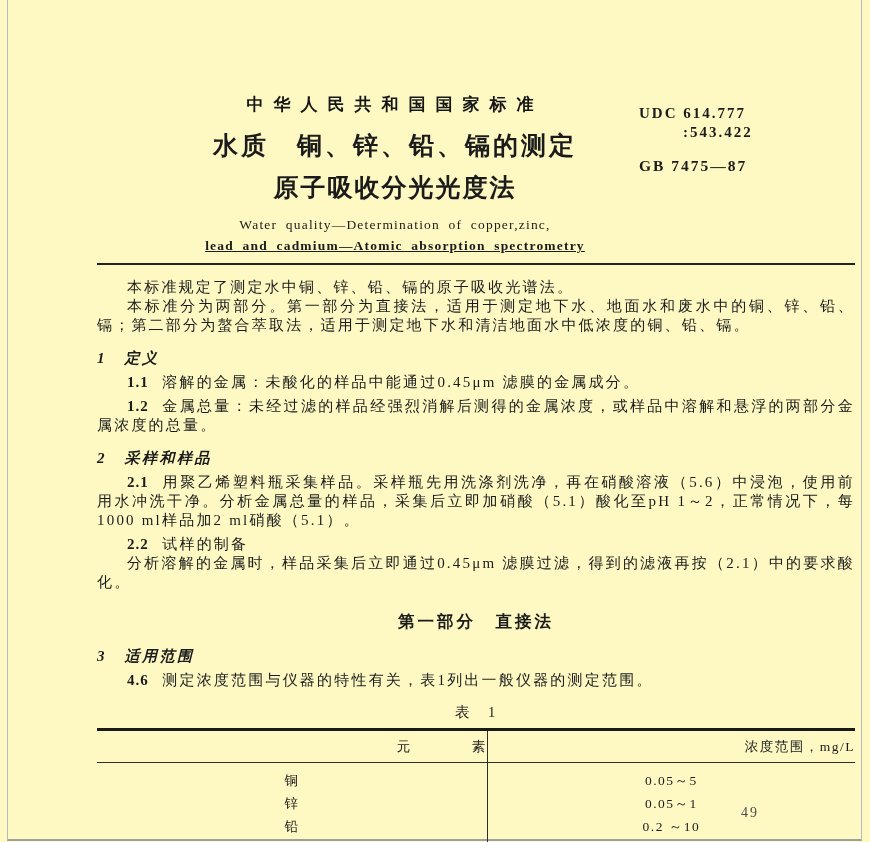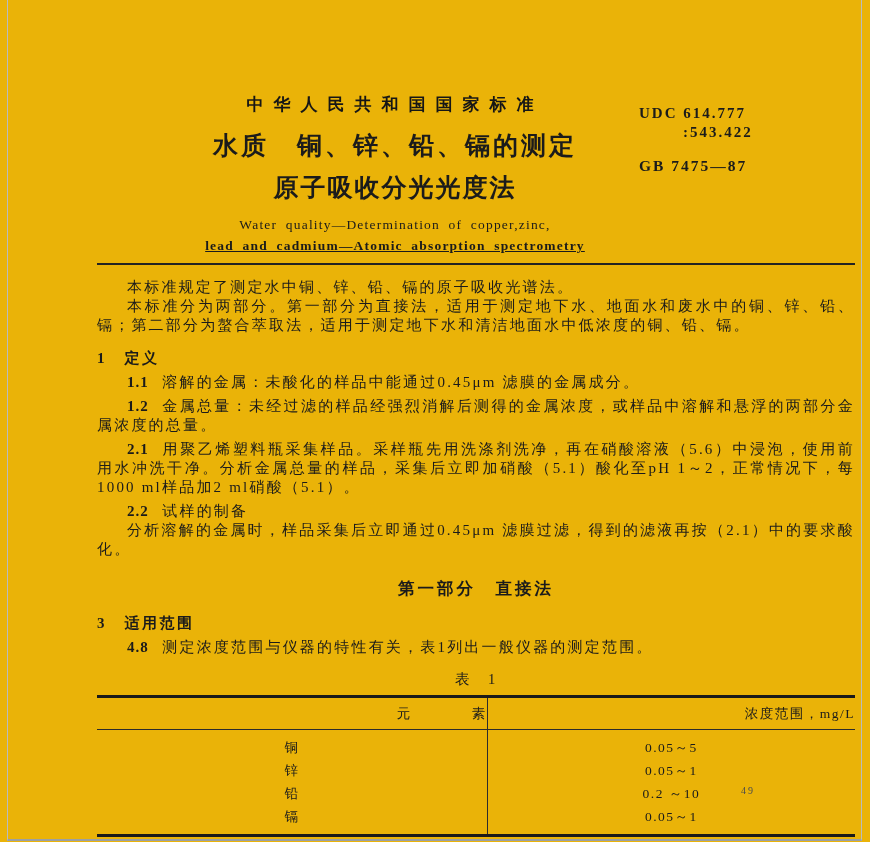--- a/index.html
+++ b/index.html
@@ -6,21 +6,21 @@
     margin: 0;
     padding: 0;
     background: #ffffff;
     font-family: "Liberation Serif", "DejaVu Serif", serif;
     color: #1b1b1b;
   }
   .viewport {
     position: relative;
     width: 870px;
     height: 842px;
-    background: #eab308;
+    background: #fef9c3;
     overflow: hidden;
   }
   .scan-frame {
     position: absolute;
     top: 0; left: 7px; right: 8px; bottom: 1px;
     border-left: 1px solid #b8bbbe;
     border-right: 1px solid #b8bbbe;
     border-bottom: 2px solid #9aa0a5;
     pointer-events: none;
   }
@@ -102,20 +102,21 @@
     margin: 0;
     text-indent: 2em;
   }
   .intro { margin-top: 13px; }
   .sec-heading {
     margin: 0;
     margin-top: 14px;
     font-size: 15px;
     font-weight: bold;
     letter-spacing: 2.5px;
+    font-style: italic;
   }
   .item {
     margin: 0;
     margin-top: 5px;
     text-indent: 2em;
   }
   .item b { margin-right: 0.9em; letter-spacing: 1px; }
   .part-title {
     margin-top: 19px;
     text-align: center;
@@ -149,22 +150,22 @@
     border-bottom: 1.5px solid #2c2c2c;
     text-align: right;
   }
   table.tbl1 .col-el { width: 51.5%; border-right: 1.5px solid #2c2c2c; }
   table.tbl1 td { height: 23px; }
   table.tbl1 tr.first td { padding-top: 6px; }
   table.tbl1 tr.last td { padding-bottom: 6px; }
   .page-no {
     position: absolute;
     left: 741px;
-    top: 785px;
-    font-size: 10px;
+    top: 805px;
+    font-size: 14px;
     letter-spacing: 2px;
     color: #4c4c4c;
   }
 </style>
 </head>
 <body>
 
 <div class="viewport">
   <div class="scan-frame"></div>
 
@@ -191,30 +192,31 @@
       <p class="para">本标准分为两部分。第一部分为直接法，适用于测定地下水、地面水和废水中的铜、锌、铅、镉；第二部分为螯合萃取法，适用于测定地下水和清洁地面水中低浓度的铜、铅、镉。</p>
     </div>
 
     <div class="bodytext">
       <p class="sec-heading">1　定义</p>
       <p class="item"><b>1.1</b><span>溶解的金属：未酸化的样品中能通过0.45μm 滤膜的金属成分。</span></p>
       <p class="item"><b>1.2</b><span>金属总量：未经过滤的样品经强烈消解后测得的金属浓度，或样品中溶解和悬浮的两部分金属浓度的总量。</span></p>
     </div>
 
     <div class="bodytext">
+      <p class="sec-heading">2　采样和样品</p>
       <p class="item"><b>2.1</b><span>用聚乙烯塑料瓶采集样品。采样瓶先用洗涤剂洗净，再在硝酸溶液（5.6）中浸泡，使用前用水冲洗干净。分析金属总量的样品，采集后立即加硝酸（5.1）酸化至pH 1～2，正常情况下，每1000 ml样品加2 ml硝酸（5.1）。</span></p>
       <p class="item"><b>2.2</b><span>试样的制备</span></p>
       <p class="para">分析溶解的金属时，样品采集后立即通过0.45μm 滤膜过滤，得到的滤液再按（2.1）中的要求酸化。</p>
     </div>
 
     <div class="part-title">第一部分　直接法</div>
 
     <div class="bodytext">
       <p class="sec-heading">3　适用范围</p>
-      <p class="item"><b>4.8</b><span>测定浓度范围与仪器的特性有关，表1列出一般仪器的测定范围。</span></p>
+      <p class="item"><b>4.6</b><span>测定浓度范围与仪器的特性有关，表1列出一般仪器的测定范围。</span></p>
     </div>
 
     <div class="tbl-caption">表　1</div>
     <table class="tbl1">
       <thead>
         <tr>
           <th class="col-el">元　　　　素</th>
           <th>浓度范围，mg/L</th>
         </tr>
       </thead>

